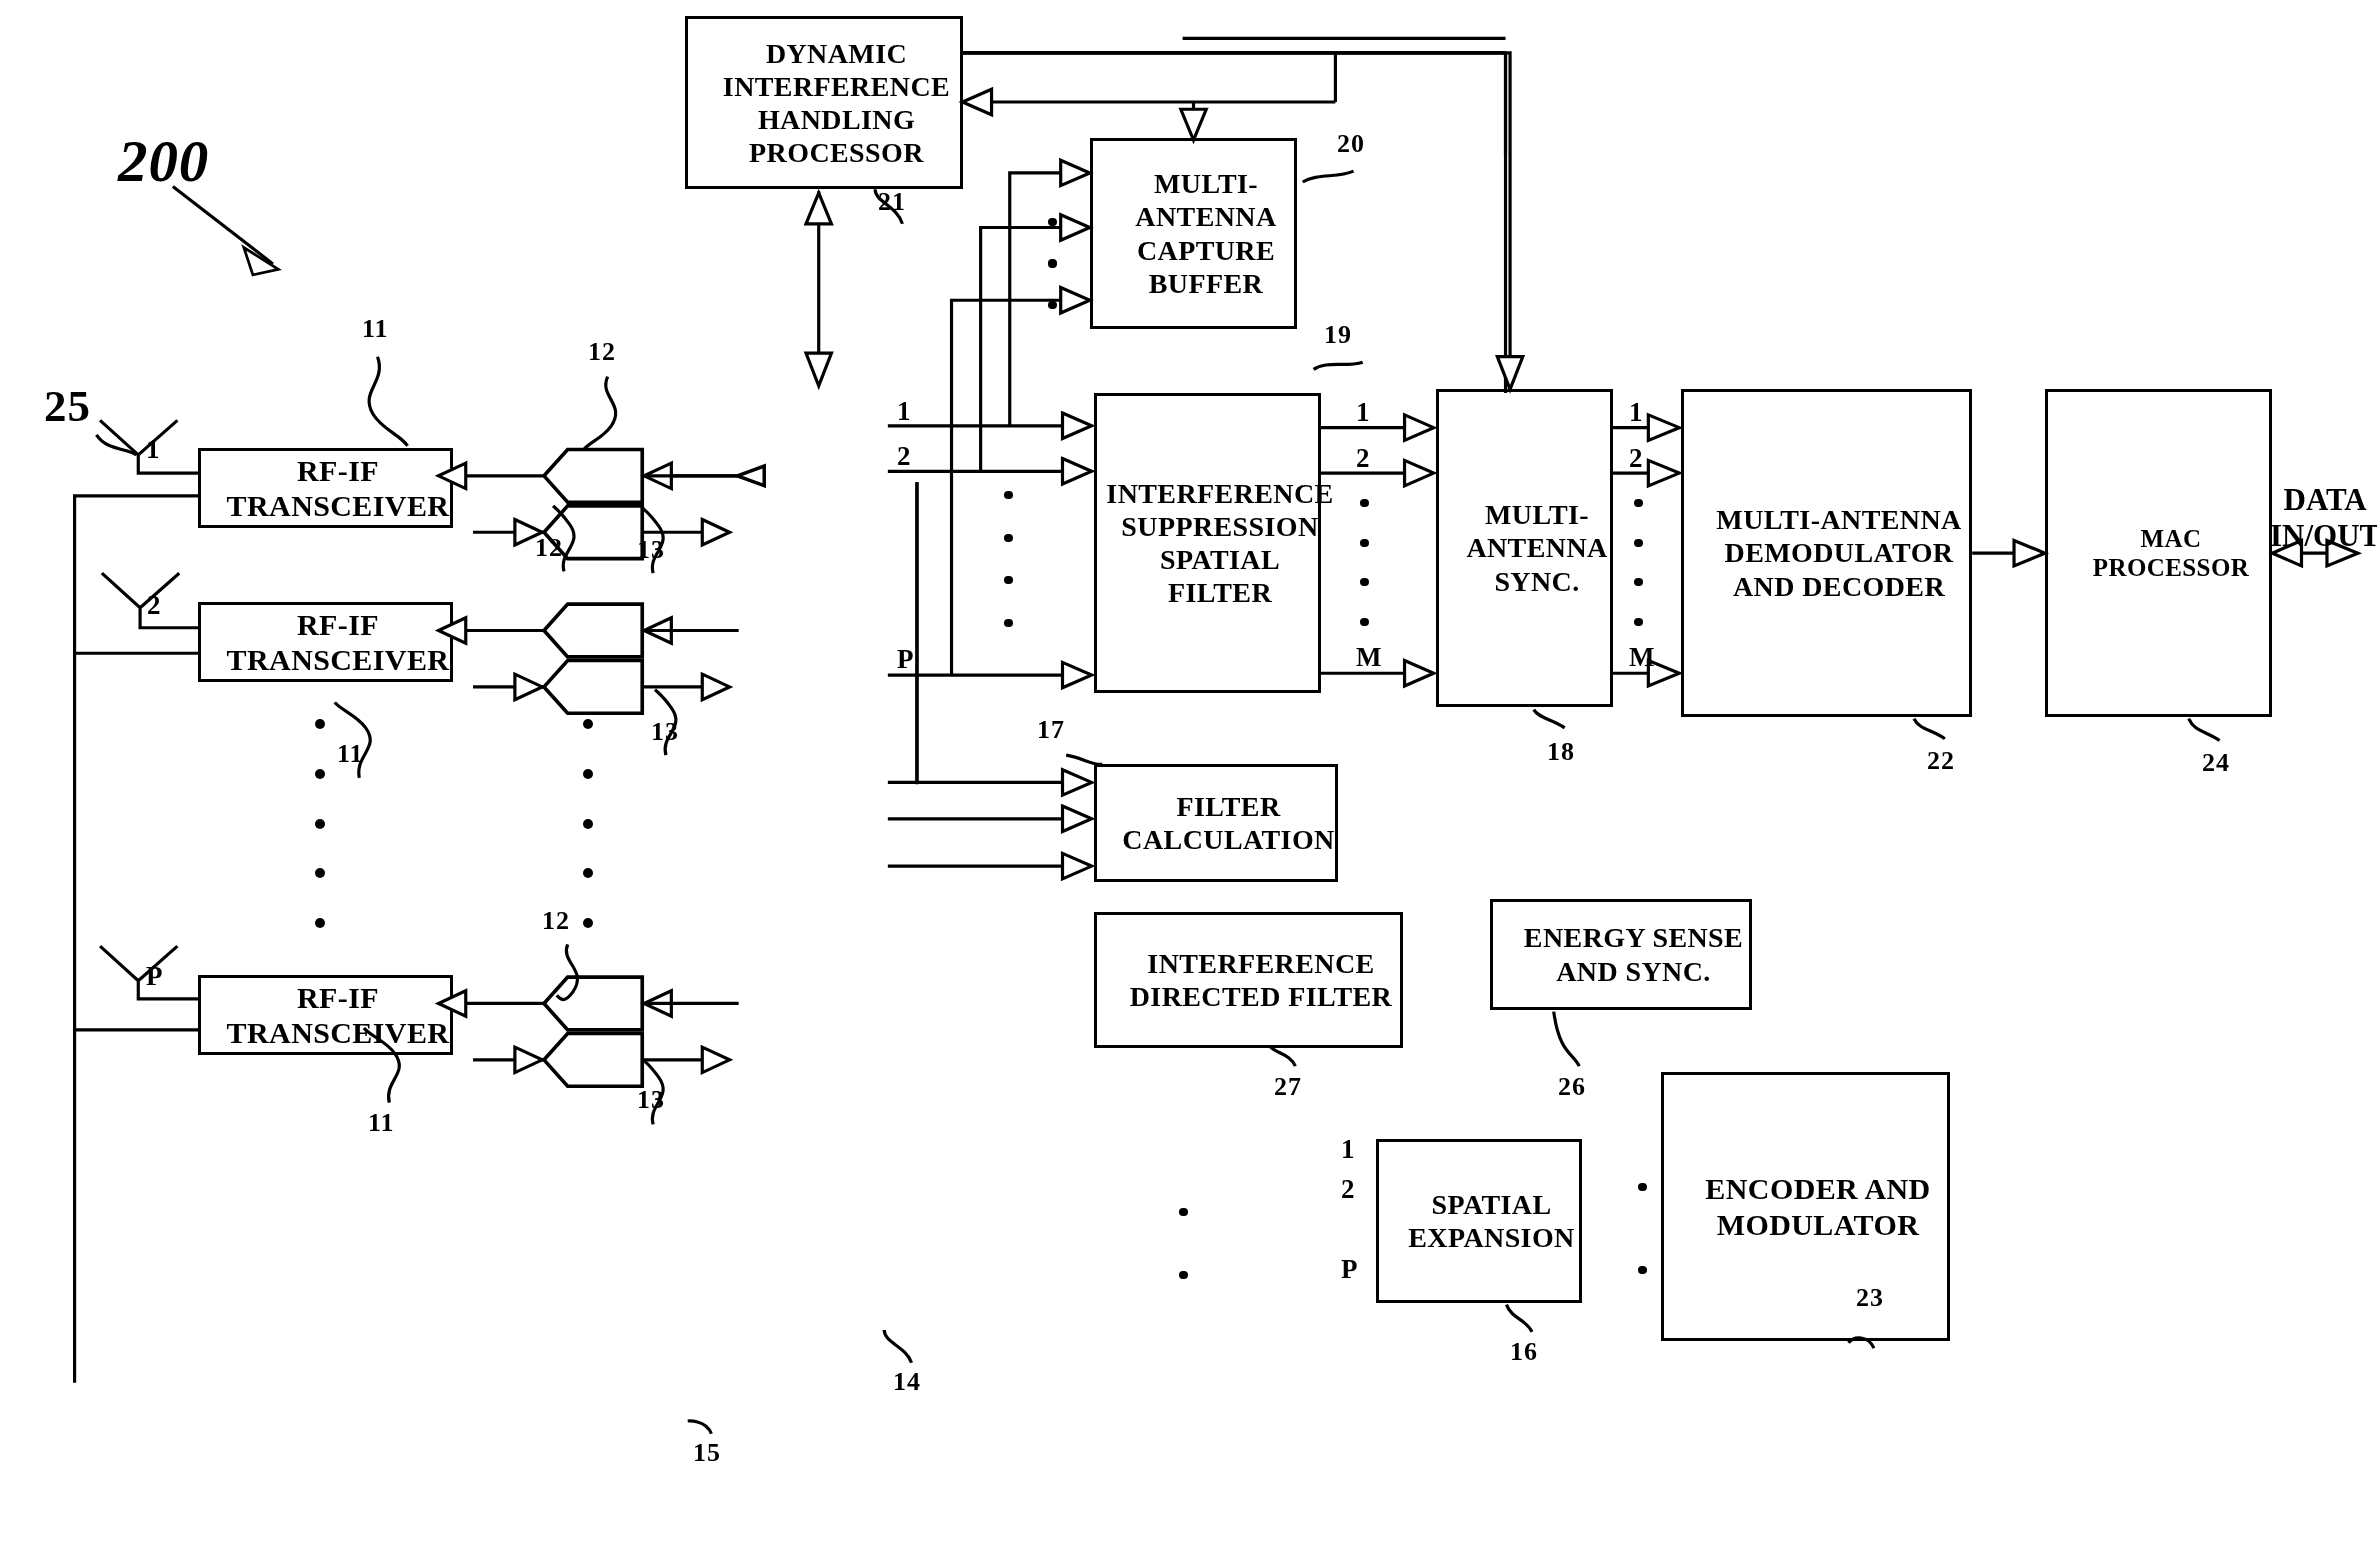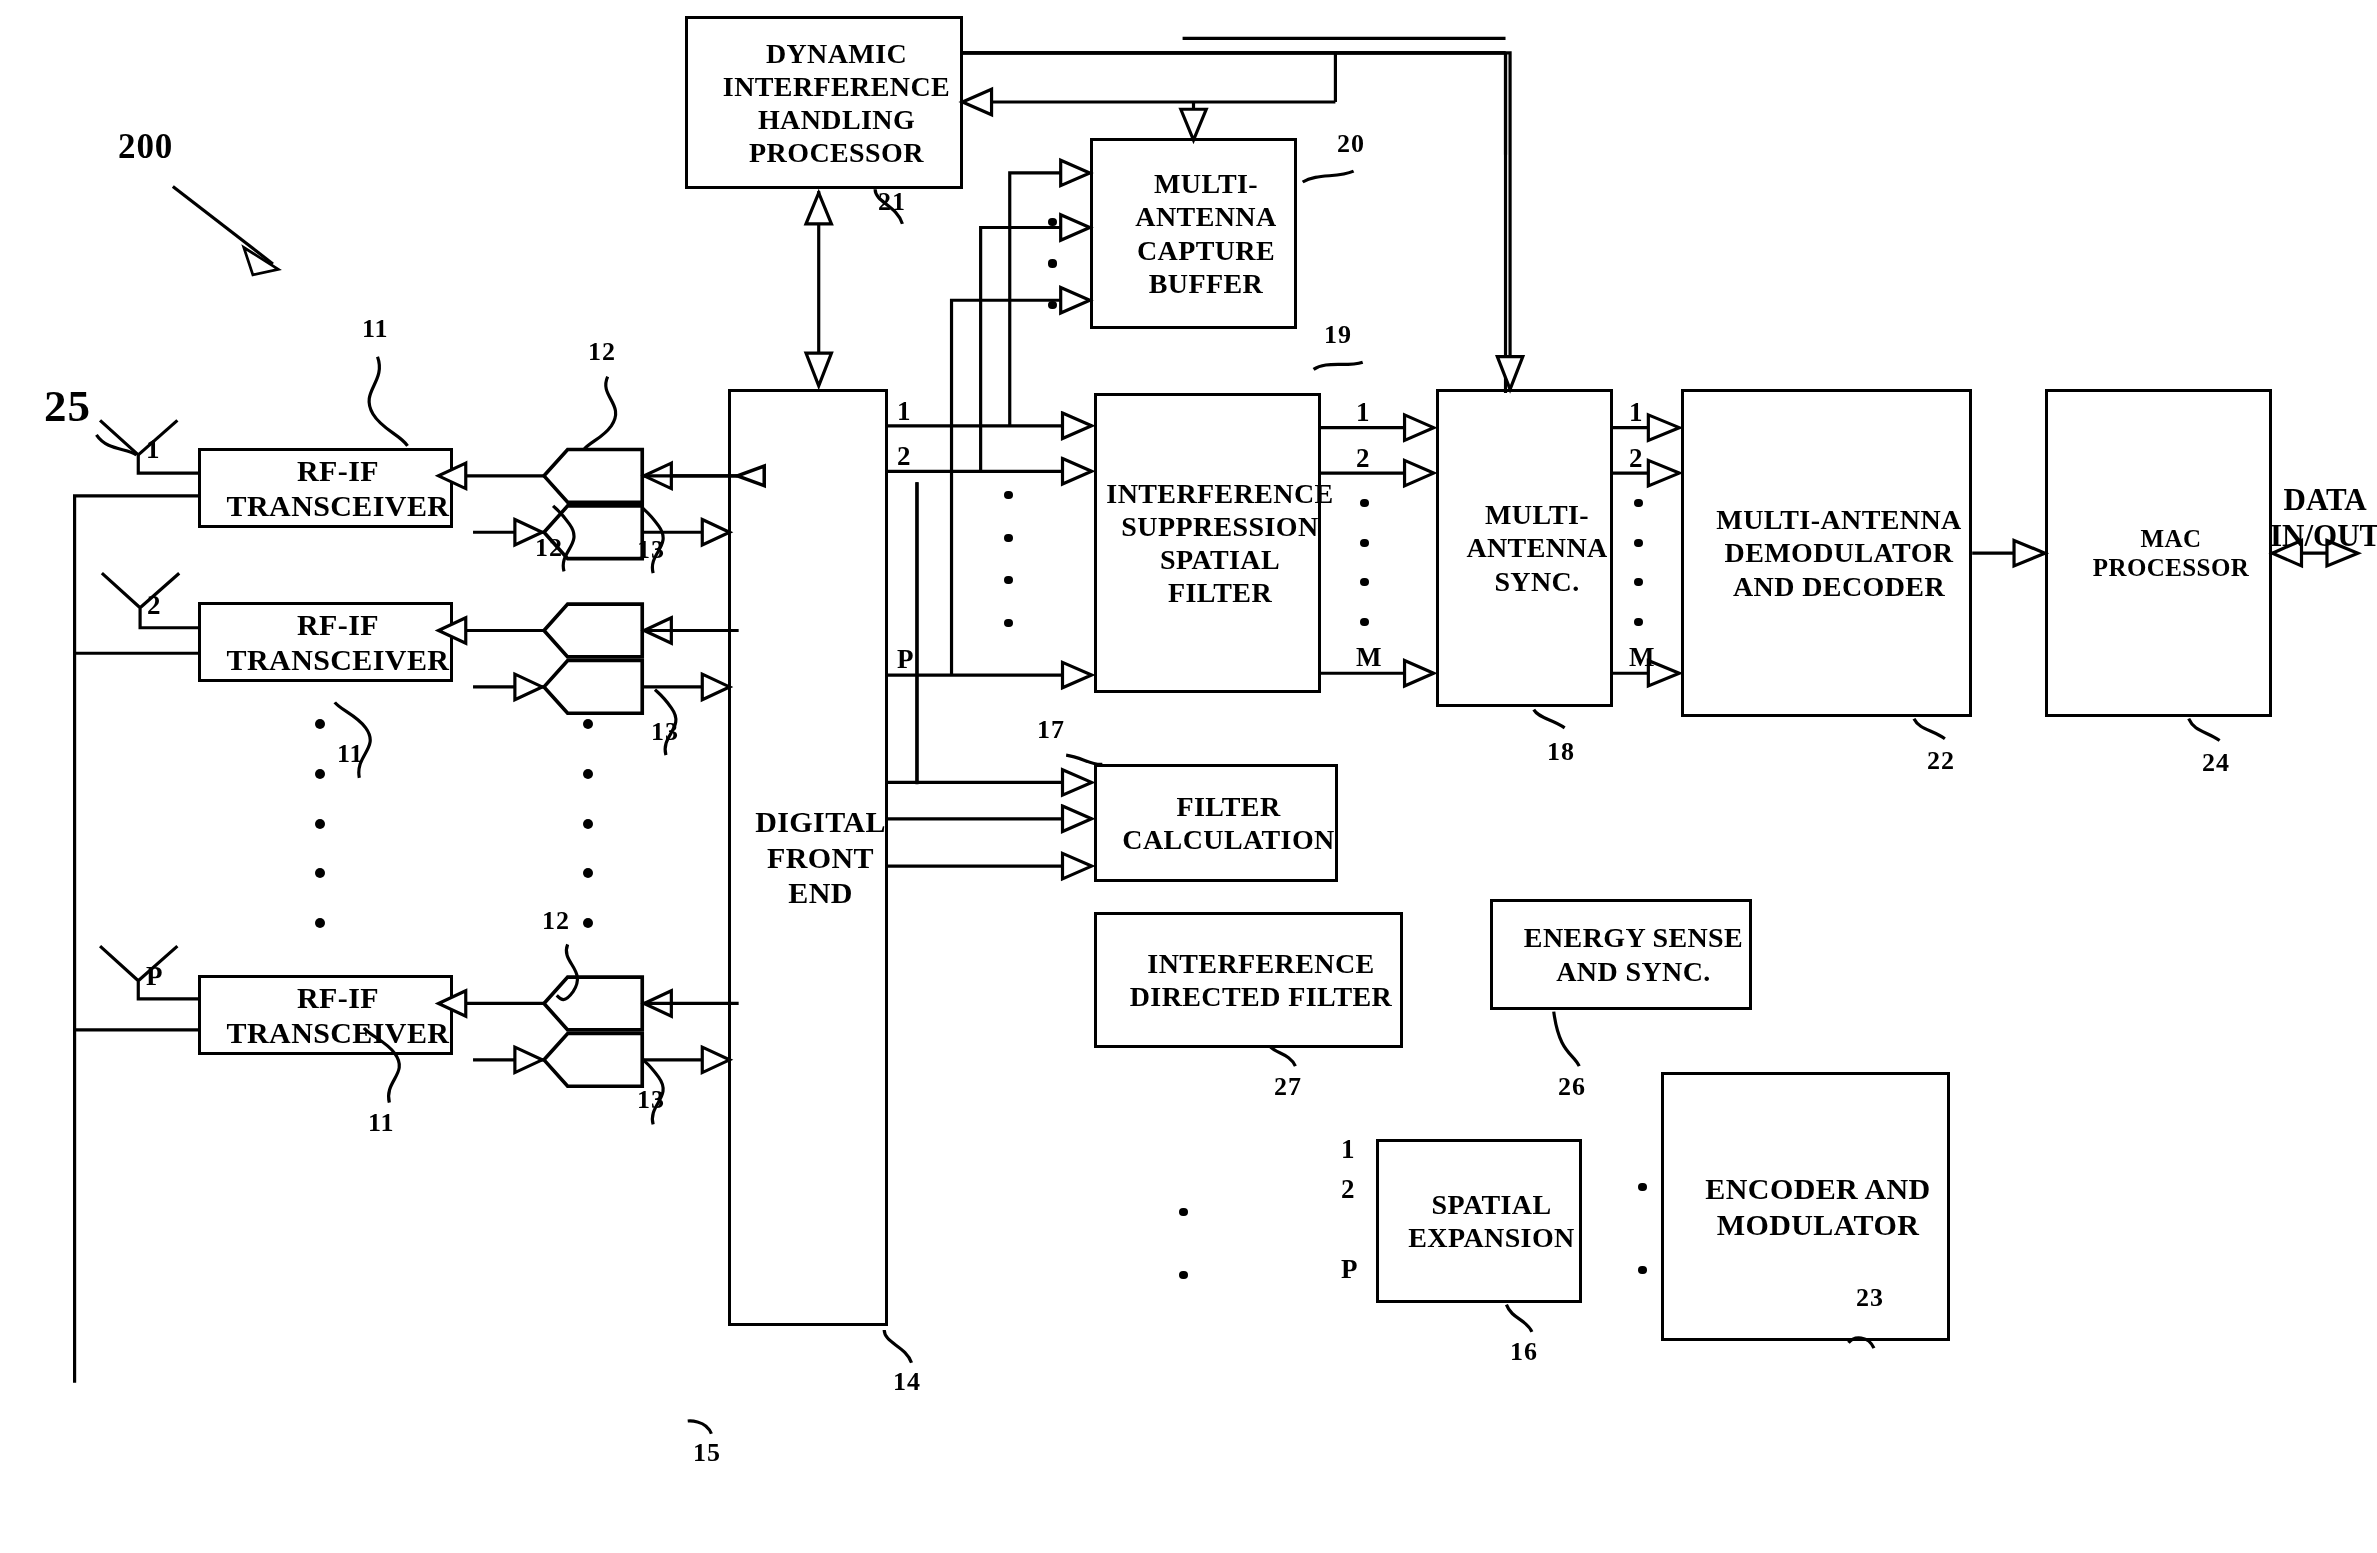--- a/index.html
+++ b/index.html
@@ -198,25 +198,20 @@
 
   
   <div class="ref" style="left:588px;top:337px;">12</div>
   <div class="ref" style="left:535px;top:533px;">12</div>
   <div class="ref" style="left:637px;top:535px;">13</div>
   <div class="ref" style="left:651px;top:717px;">13</div>
   <div class="ref" style="left:542px;top:906px;">12</div>
   <div class="ref" style="left:637px;top:1085px;">13</div>
 
   
-  <div class="box" style="left:728px;top:389px;width:160px;height:937px;font-size:30px;">
-    <span class="txt" style="white-space:pre-line;">DIGITAL
-FRONT
-END</span>
-  </div>
   <div class="ref" style="left:893px;top:1367px;">14</div>
 
   
   <div class="plabel" style="left:897px;top:396px;">1</div>
   <div class="plabel" style="left:897px;top:441px;">2</div>
   <div class="plabel" style="left:897px;top:644px;">P</div>
   <div class="vdots sm" style="left:1004px;top:491px;width:9px;height:136px;">
     <i></i>
       <i></i>
       <i></i>
@@ -343,21 +338,21 @@
   </div>
   <div class="vdots sm" style="left:1638px;top:1183px;width:9px;height:91px;">
     <i></i>
       <i></i>
   </div>
 
   
   <div class="ref" style="left:693px;top:1438px;">15</div>
 
   
-  <div class="ref" style="left:118px;top:127px;font-size:35px;">200</div>
+  <div class="ref" style="left:118px;top:127px;font-size:59px;font-style:italic;">200</div>
 
   
   <svg class="ov" viewBox="0 0 2613 1707">
     <g stroke="#000" stroke-width="3.5" fill="none">
 
       <path d="M190 205 L300 290"></path>
     </g>
     <g stroke="#000" stroke-width="3" fill="#fff">
       <path d="M268,272 L306,296 L278,302 Z"></path>
     </g>

